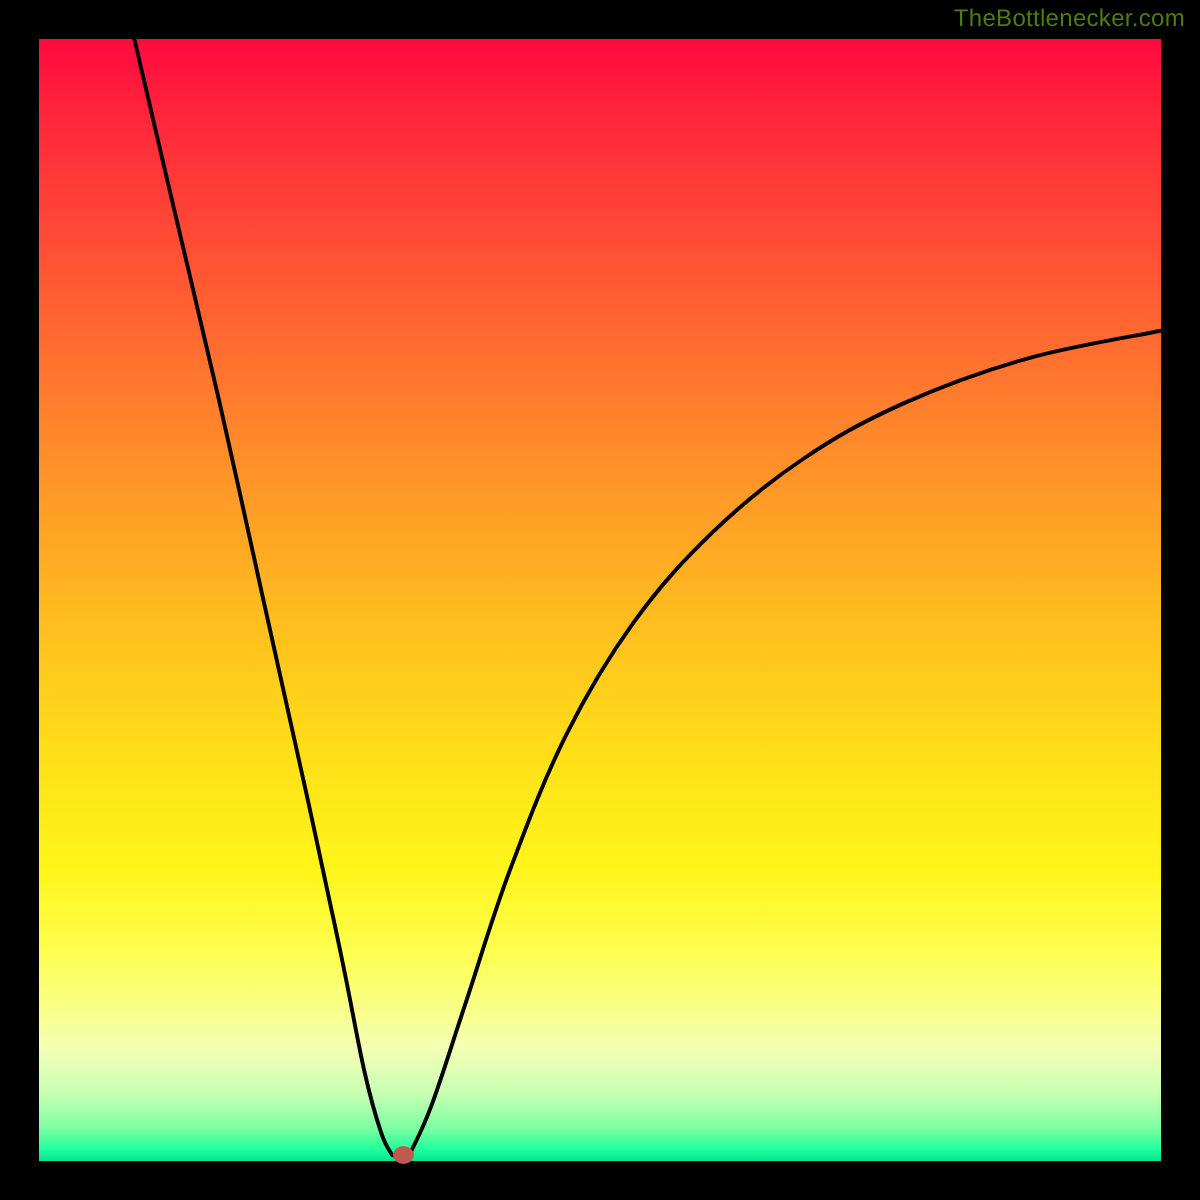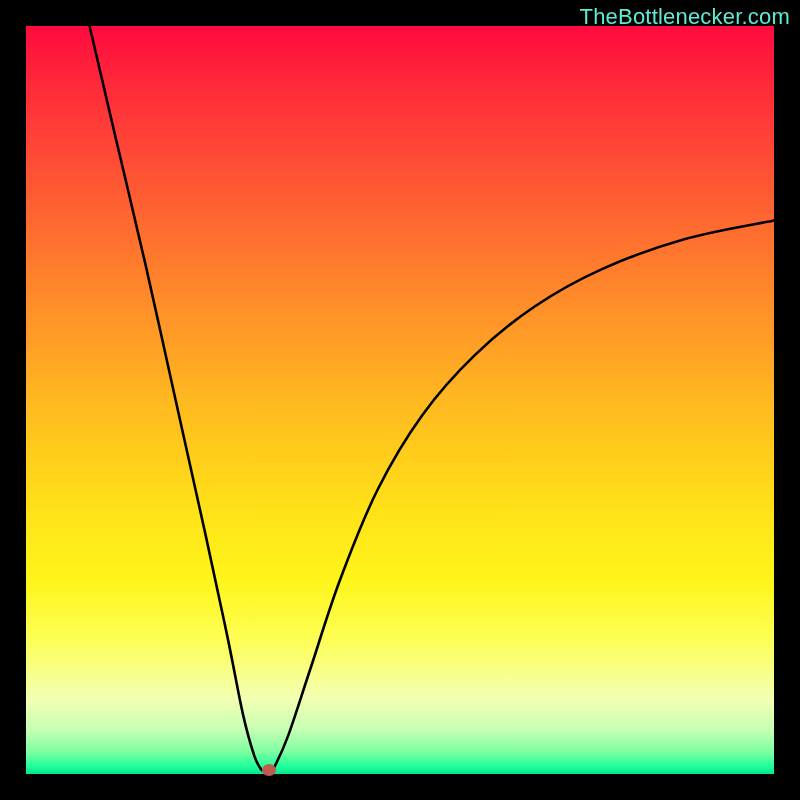--- a/index.html
+++ b/index.html
@@ -14,22 +14,22 @@
   .frame {
     position: relative;
     width: 800px;
     height: 800px;
     background: #000;
   }
   .watermark {
     position: absolute;
     top: 4px;
     right: 10px;
-    color: #5eead4;
-    font-size: 22px;
+    color: #4d7c0f;
+    font-size: 16px;
     font-weight: 500;
     letter-spacing: 0.2px;
     z-index: 10;
     user-select: none;
   }
   .plot-area {
     position: absolute;
     left: 26px;
     top: 26px;
     width: 748px;

